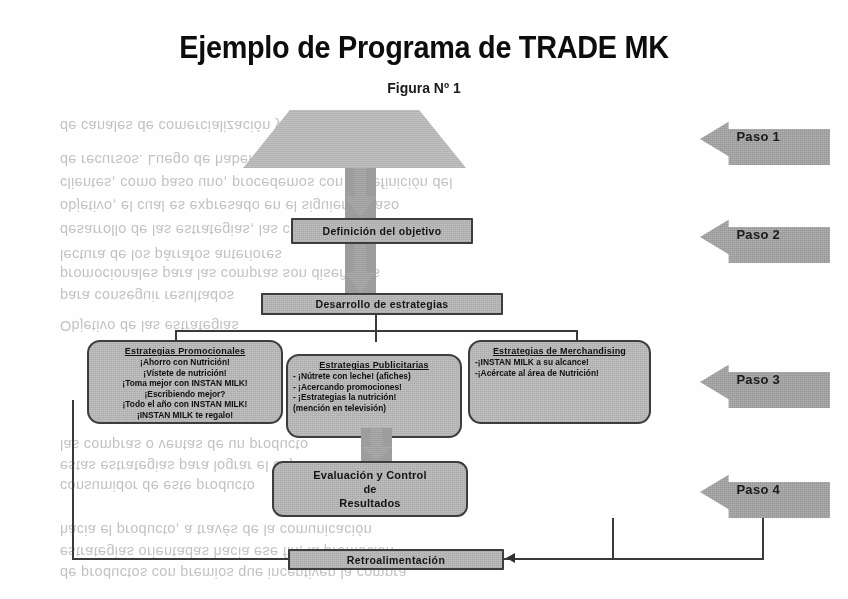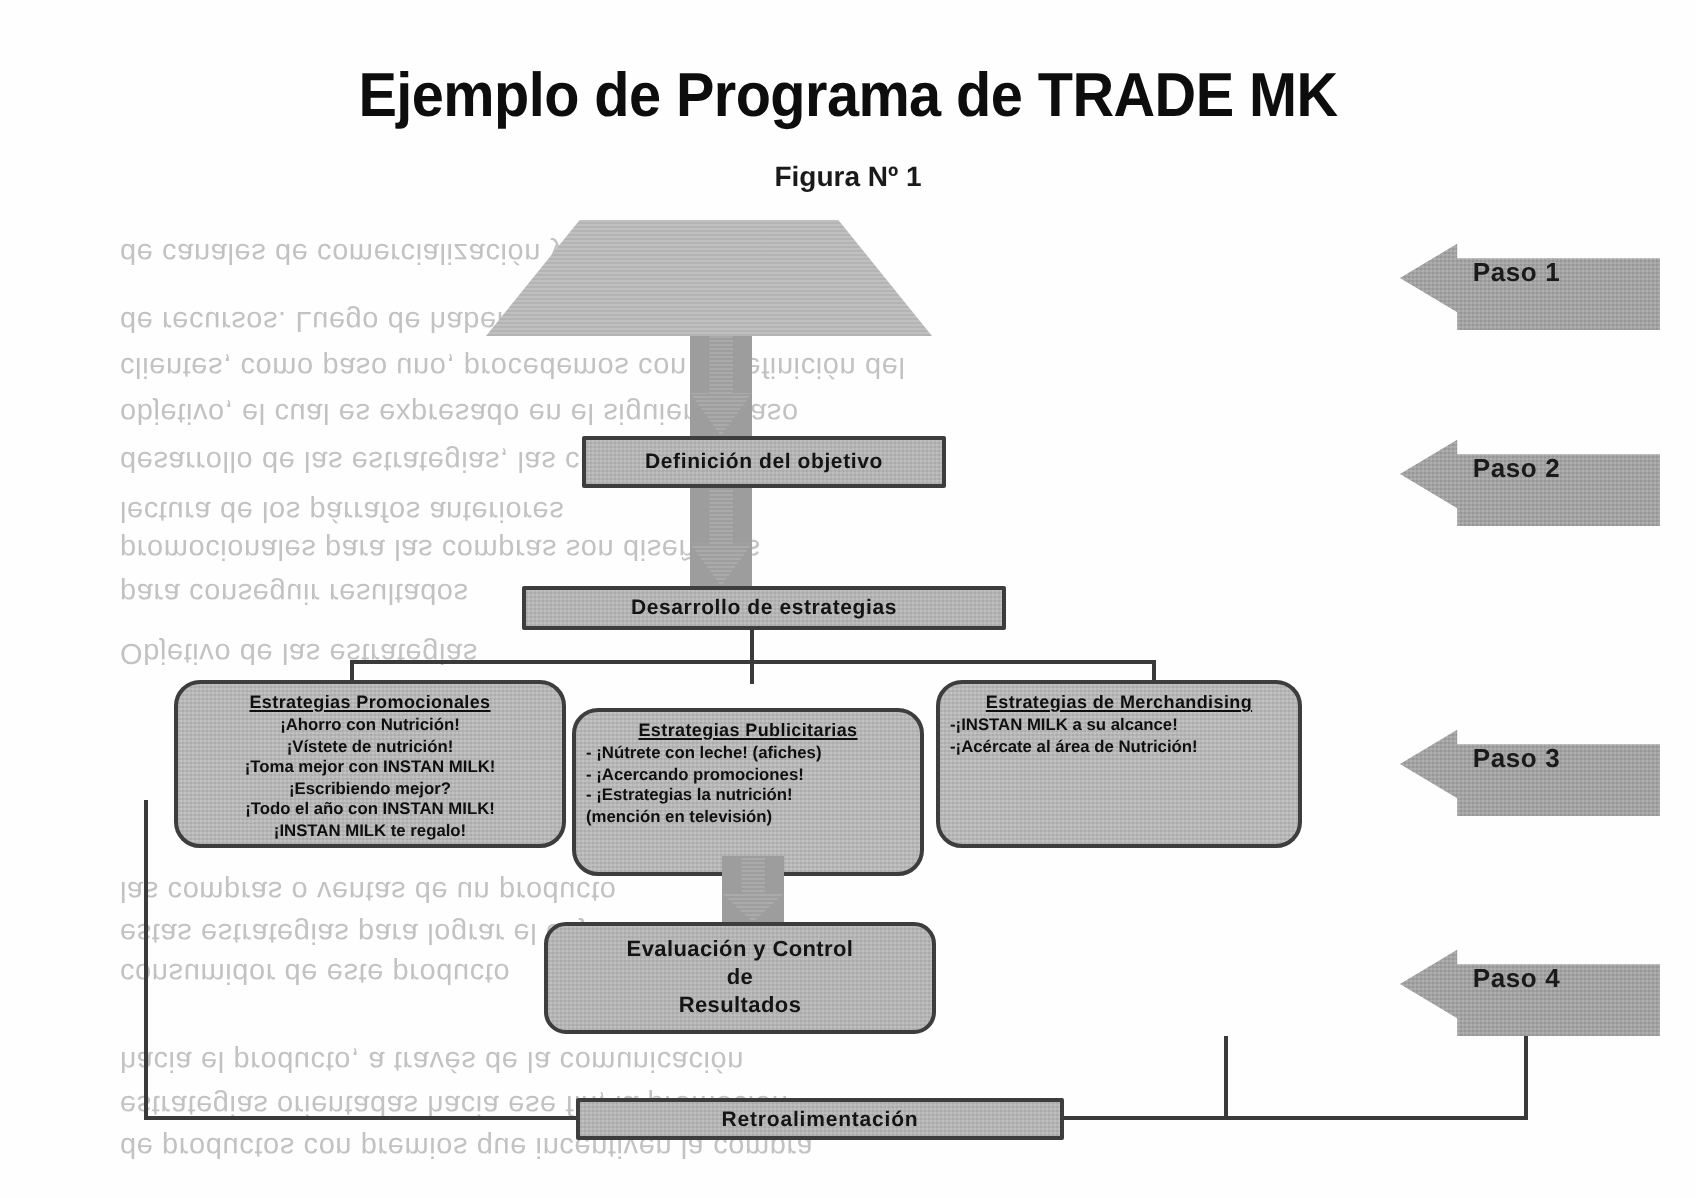--- a/index.html
+++ b/index.html
@@ -118,21 +118,21 @@
     letter-spacing: 0.3px;
     border-radius: 1px;
   }
   #box-desarrollo {
     left: 261px; top: 293px; width: 242px; height: 22px;
     font-size: 10.5px;
     letter-spacing: 0.3px;
     border-radius: 1px;
   }
   #box-retro {
-    left: 288px; top: 549px; width: 244px; height: 21px;
+    left: 288px; top: 549px; width: 216px; height: 21px;
     font-size: 10.5px;
     letter-spacing: 0.4px;
     border-radius: 1px;
   }
 
   
   .rbox {
     position: absolute;
     border: 2px solid #3d3d3d;
     border-radius: 13px;

